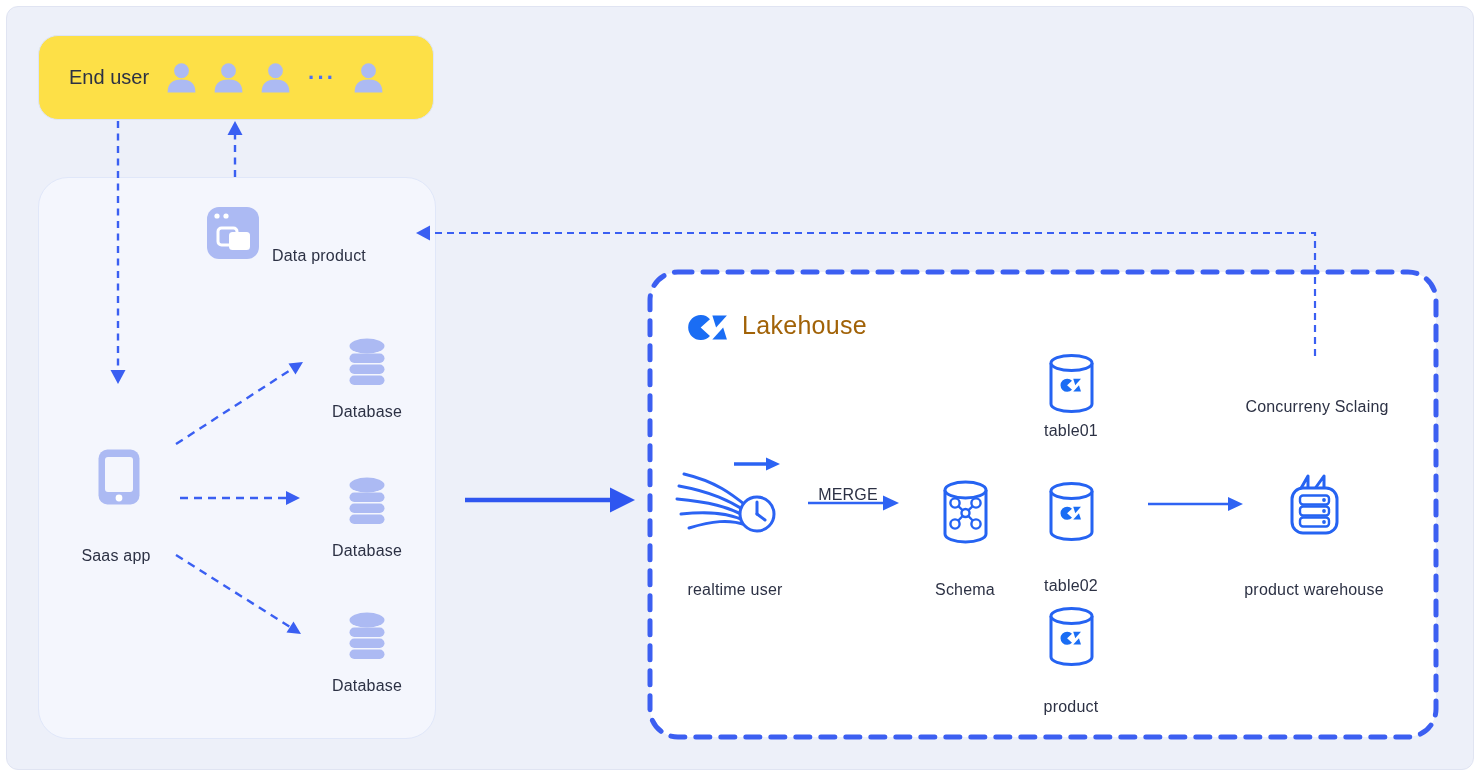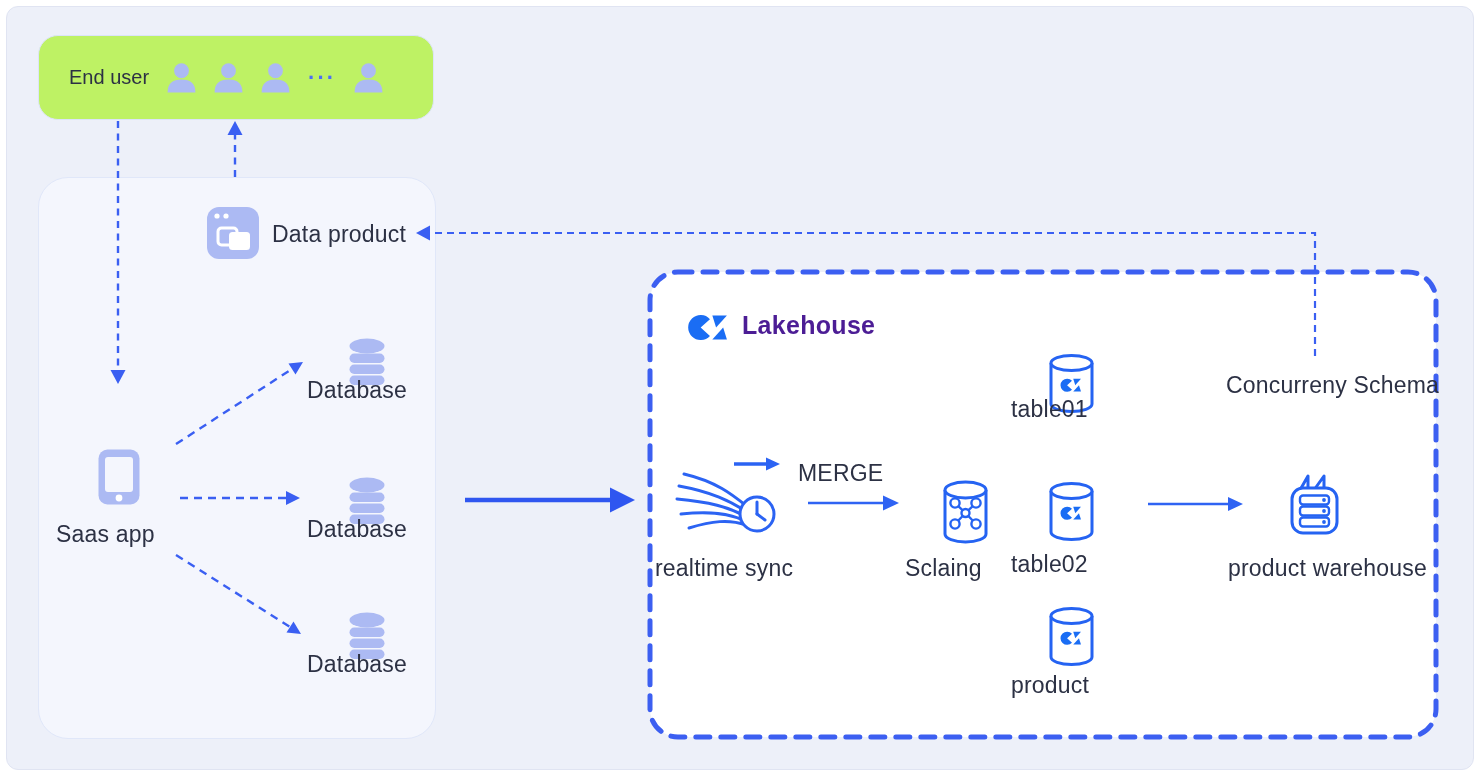--- a/index.html
+++ b/index.html
@@ -1,32 +1,32 @@
 <!DOCTYPE html>
 <html><head>
 <meta charset="utf-8">
 <style>
   html,body{margin:0;padding:0;background:#ffffff;width:1480px;height:776px;overflow:hidden;
     font-family:"Liberation Sans", sans-serif;}
   .stage{position:relative;width:1480px;height:776px;}
   .frame{position:absolute;left:6px;top:6px;width:1466px;height:762px;background:#EDF0F9;
     border:1px solid #E0E4F2;border-radius:12px;z-index:0;}
   .panel{position:absolute;z-index:1;box-sizing:border-box;}
-  .panel.enduser{left:38px;top:35px;width:396px;height:85px;background:#bef264;
+  .panel.enduser{left:38px;top:35px;width:396px;height:85px;background:#fde047;
     border:1.5px solid #DCE4F8;border-radius:20px;display:flex;align-items:center;padding-left:30px;}
   .panel.saasbox{left:38px;top:177px;width:398px;height:562px;background:#F4F6FD;
     border:1.5px solid #E0E7F9;border-radius:30px;}
   svg.overlay{position:absolute;left:0;top:0;z-index:2;pointer-events:none;}
   .item{position:absolute;z-index:3;}
-  .lbl{position:absolute;z-index:3;font-size:23px;color:#2C3144;letter-spacing:.2px;white-space:nowrap;}
-  .lbl.ctr{text-align:left;}
+  .lbl{position:absolute;z-index:3;font-size:16px;color:#2C3144;letter-spacing:.2px;white-space:nowrap;margin-top:26px;}
+  .lbl.ctr{text-align:center;}
   .enduser-label{font-size:20px;color:#2C3144;margin-right:14px;}
   .enduser-icons{display:flex;align-items:center;gap:14px;margin-left:2px;}
   .ellipsis{color:#4B6EF5;font-size:22px;font-weight:700;letter-spacing:2px;line-height:1;margin:0 2px;}
-  .lh-title{position:absolute;z-index:3;font-size:25px;font-weight:700;color:#4c1d95;letter-spacing:.3px;}
+  .lh-title{position:absolute;z-index:3;font-size:25px;font-weight:400;color:#a16207;letter-spacing:.3px;}
 </style>
 </head>
 <body>
 
 <div class="stage">
   <div class="frame"></div>
 
   <div class="panel enduser">
     <span class="enduser-label">End user</span>
     <span class="enduser-icons">
@@ -133,35 +133,35 @@
     <path d="M7 36 C 40 42 58 51 75 62" stroke="#2B63F3" stroke-width="3" fill="none" stroke-linecap="round"></path>
     <path d="M5 49 C 38 52 56 57 73 66" stroke="#2B63F3" stroke-width="3" fill="none" stroke-linecap="round"></path>
     <path d="M9 64 C 38 61 57 63 73 71" stroke="#2B63F3" stroke-width="3" fill="none" stroke-linecap="round"></path>
     <path d="M17 78 C 40 71 57 69 74 75" stroke="#2B63F3" stroke-width="3" fill="none" stroke-linecap="round"></path>
     <circle cx="85" cy="64" r="17" fill="#FFFFFF" stroke="#2B63F3" stroke-width="3"></circle>
     <path d="M85 64 V52" stroke="#2B63F3" stroke-width="3" stroke-linecap="round" fill="none"></path>
     <path d="M85 64 L93 70" stroke="#2B63F3" stroke-width="3" stroke-linecap="round" fill="none"></path>
     <path d="M62 14 H96" stroke="#2B63F3" stroke-width="3.5" fill="none"></path>
     <polygon points="108,14 94,7.5 94,20.5" fill="#2B63F3"></polygon>
   </svg>
-  <div class="lbl ctr" style="left:655px;top:555px;width:160px">realtime sync</div>
+  <div class="lbl ctr" style="left:655px;top:555px;width:160px">realtime user</div>
 
   <div class="lbl ctr" style="left:798px;top:460px;width:100px">MERGE</div>
 
   <svg class="item" style="left:942px;top:479px" width="47" height="66" viewBox="0 0 47 66">
     <path d="M3 11 V55 a20.5 8 0 0 0 41 0 V11" fill="#FFFFFF" stroke="#2563F2" stroke-width="3"></path>
     <ellipse cx="23.5" cy="11" rx="20.5" ry="8" fill="#FFFFFF" stroke="#2563F2" stroke-width="3"></ellipse>
     <path d="M23.5 34 L13 24 M23.5 34 L34 24 M23.5 34 L13 45 M23.5 34 L34 45" stroke="#2563F2" stroke-width="2.4" fill="none"></path>
     <circle cx="23.5" cy="34" r="4" fill="#FFFFFF" stroke="#2563F2" stroke-width="2.4"></circle>
     <circle cx="13" cy="24" r="4.6" fill="#FFFFFF" stroke="#2563F2" stroke-width="2.4"></circle>
     <circle cx="34" cy="24" r="4.6" fill="#FFFFFF" stroke="#2563F2" stroke-width="2.4"></circle>
     <circle cx="13" cy="45" r="4.6" fill="#FFFFFF" stroke="#2563F2" stroke-width="2.4"></circle>
     <circle cx="34" cy="45" r="4.6" fill="#FFFFFF" stroke="#2563F2" stroke-width="2.4"></circle>
   </svg>
-  <div class="lbl ctr" style="left:905px;top:555px;width:120px">Sclaing</div>
+  <div class="lbl ctr" style="left:905px;top:555px;width:120px">Schema</div>
 
   <svg class="item" style="left:1048px;top:353px" width="47" height="62" viewBox="0 0 47 62">
     <path d="M3 10 V51 a20.5 7.5 0 0 0 41 0 V10" fill="#FFFFFF" stroke="#2563F2" stroke-width="3"></path>
     <ellipse cx="23.5" cy="10" rx="20.5" ry="7.5" fill="#FFFFFF" stroke="#2563F2" stroke-width="3"></ellipse>
     <g transform="translate(12.5,23) scale(0.22)">
       <path d="M52.3 21.9 A30 30 0 1 0 52.3 62.1 L30 42 Z" fill="#1A6DF4"></path>
       <polygon points="58,13 93,13 67,42" fill="#1A6DF4"></polygon>
       <polygon points="58,71 93,71 84,42" fill="#1A6DF4"></polygon>
     </g>
   </svg>
@@ -195,14 +195,14 @@
     <rect x="4" y="16" width="45" height="45" rx="11" fill="#FFFFFF" stroke="#2563F2" stroke-width="3"></rect>
     <rect x="12" y="23.5" width="29" height="9" rx="3" fill="none" stroke="#2563F2" stroke-width="2.4"></rect>
     <rect x="12" y="34.5" width="29" height="9" rx="3" fill="none" stroke="#2563F2" stroke-width="2.4"></rect>
     <rect x="12" y="45.5" width="29" height="9" rx="3" fill="none" stroke="#2563F2" stroke-width="2.4"></rect>
     <circle cx="36" cy="28" r="1.9" fill="#2563F2"></circle>
     <circle cx="36" cy="39" r="1.9" fill="#2563F2"></circle>
     <circle cx="36" cy="50" r="1.9" fill="#2563F2"></circle>
   </svg>
   <div class="lbl ctr" style="left:1228px;top:555px;width:172px">product warehouse</div>
 
-  <div class="lbl ctr" style="left:1226px;top:372px;width:182px">Concurreny Schema</div>
+  <div class="lbl ctr" style="left:1226px;top:372px;width:182px">Concurreny Sclaing</div>
 </div>
 
 </body></html>

